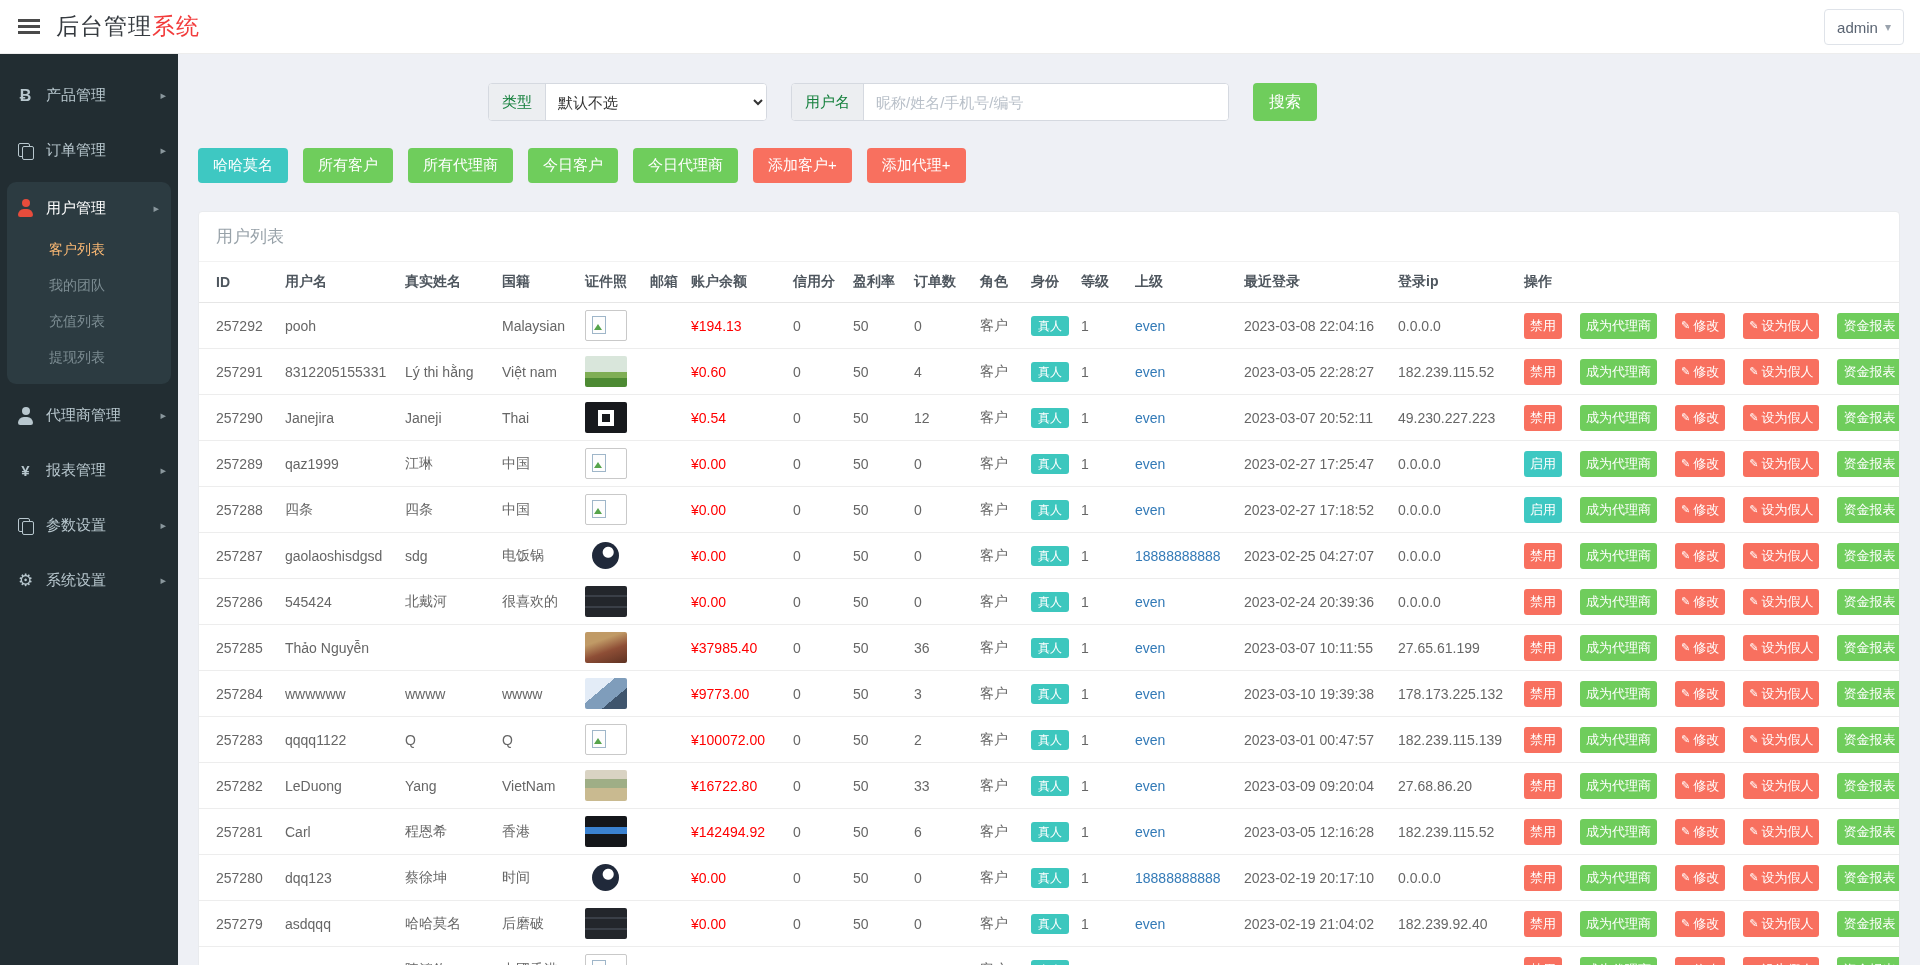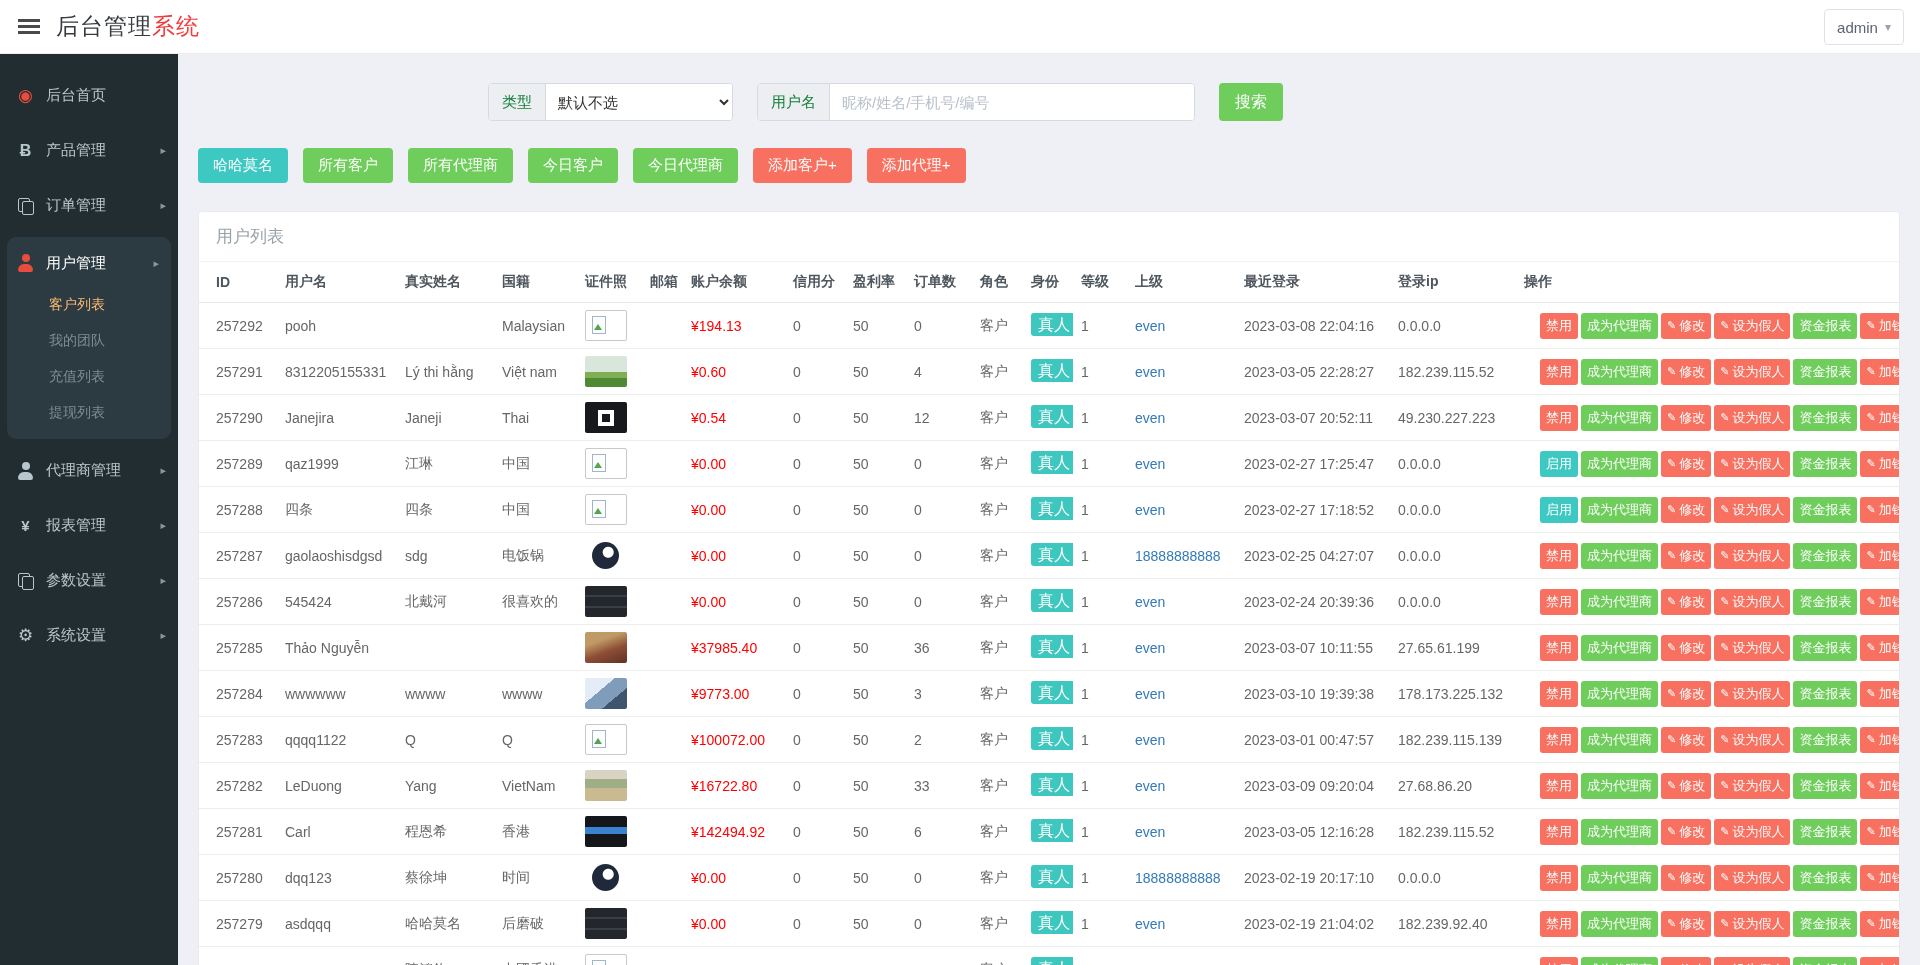--- a/index.html
+++ b/index.html
@@ -66,21 +66,21 @@
     border:2px solid currentColor; border-right:none; }
 
   
   .main{ margin-left:178px; padding:54px 20px 0; }
 
   .filter-bar{ display:flex; align-items:center; gap:24px; margin:29px 0 0 290px; }
   .input-group{ display:flex; height:38px; border:1px solid #d5d9e0; border-radius:4px;
     overflow:hidden; background:#fff; }
   .addon{ background:#eceef1; color:#15803d; font-size:15px; display:flex; align-items:center;
     padding:0 13px; border-right:1px solid #d5d9e0; white-space:nowrap; }
-  .type-select{ width:186px; border:none; outline:none; font-size:15px; color:#333;
+  .type-select{ width:220px; border:none; outline:none; font-size:15px; color:#333;
     padding:0 8px; background:#fff; font-family:inherit; }
   .username-input{ width:364px; border:none; outline:none; font-size:15px; color:#a21caf; padding:0 12px; font-family:inherit; }
   .username-input::placeholder{ color:#b9c0c9; }
   .btn-search{ height:38px; padding:0 16px; border:none; border-radius:4px; background:#6fcd5c;
     color:#fff; font-size:16px; cursor:pointer; font-family:inherit; }
 
   .toolbar{ display:flex; gap:15px; margin-top:27px; }
   .tbtn{ height:35px; padding:0 15px; border:none; border-radius:4px; color:#fff;
     font-size:15px; cursor:pointer; white-space:nowrap; font-family:inherit; }
   .tbtn.teal{ background:#3ec8c2; } .tbtn.green{ background:#6fcd5c; } .tbtn.red{ background:#f8705f; }
@@ -94,21 +94,21 @@
   td{ height:46px; padding:0 8px; font-size:14px; color:#666; border-bottom:1px solid #ededed;
     white-space:nowrap; overflow:hidden; }
   th:first-child, td:first-child{ padding-left:17px; }
   col.c1{width:78px} col.c2{width:120px} col.c3{width:97px} col.c4{width:83px}
   col.c5{width:65px} col.c6{width:41px} col.c7{width:102px} col.c8{width:60px}
   col.c9{width:61px} col.c10{width:66px} col.c11{width:51px} col.c12{width:50px}
   col.c13{width:54px} col.c14{width:109px} col.c15{width:154px} col.c16{width:126px}
   col.c17{width:auto}
 
   .money{ color:#ff0000; }
-  .badge{ background:#3dc7be; color:#fff; border-radius:3px; padding:3px 7px; font-size:16px; }
+  .badge{ background:#3dc7be; color:#fff; border-radius:3px; padding:3px 7px; font-size:12px; }
   .parent-link{ color:#337ab7; cursor:pointer; }
 
   
   .ph{ width:42px; height:31px; border-radius:2px; position:relative; display:block; cursor:pointer; }
   .ph-broken{ background:#fff; border:1px solid #c9c9c9; }
   .ph-broken::before{ content:""; position:absolute; left:6px; top:5px; width:12px; height:16px;
     background:#fdfdfd; border:1px solid #9fb6c9; }
   .ph-broken::after{ content:""; position:absolute; left:8px; top:13px; width:0; height:0;
     border-left:4px solid transparent; border-right:4px solid transparent; border-bottom:6px solid #56a44b; }
   .ph-green{ background:linear-gradient(180deg,#d9e6db 0 52%,#7fae55 52% 72%,#4d8a33 72%); }
@@ -118,45 +118,41 @@
   .ph-headset{ background:#fff; }
   .ph-headset::before{ content:""; position:absolute; left:7px; top:2px; width:27px; height:27px;
     border-radius:50%; background:radial-gradient(circle at 60% 38%, #fff 0 5px, #20293a 6px); }
   .ph-dark{ background:repeating-linear-gradient(180deg,#23262b 0 9px,#3a3f47 9px 11px,#23262b 11px); }
   .ph-id{ background:linear-gradient(160deg,#c09a66 0 30%,#8e4e36 60%,#5e3222); }
   .ph-snow{ background:linear-gradient(140deg,#e3ecf7 0 38%,#7f9dbb 38% 68%,#3f556d 68%); }
   .ph-idcard{ background:linear-gradient(180deg,#d9d3c3 0 28%,#9fae86 28% 58%,#c9ba90 58%); }
   .ph-screenshot{ background:linear-gradient(180deg,#14161a 0 35%,#3b82d0 35% 58%,#14161a 58%); }
 
   
-  .actions{ display:flex; gap:3px; align-items:center;margin-left:16px; }
+  .actions{ display:flex; gap:18px; align-items:center; }
   .abtn{ display:inline-flex; align-items:center; gap:3px; padding:4px 6px; border:none;
     border-radius:3px; color:#fff; font-size:13px; cursor:pointer; white-space:nowrap; font-family:inherit; }
   .abtn.red{ background:#f8705f; } .abtn.green{ background:#6fcd5c; } .abtn.teal{ background:#3ec8c2; }
   .pencil{ font-size:11px; }
 </style>
 </head>
 <body>
 
 <header class="app-header">
   <span class="hamburger"></span>
   <div class="brand">
     <span>后台管理</span><span class="red">系统</span>
   </div>
   <div class="user-menu">
     <span>admin</span>
     <span class="caret">▾</span>
   </div>
 </header>
 
 <aside class="sidebar" id="sidebar">
-    <div class="side-item">
-      <span class="sicon ic-dashboard"></span>
-      <span class="slabel">后台首页</span>
-    </div>
     <div class="side-item">
       <span class="sicon ic-bitcoin"></span>
       <span class="slabel">产品管理</span>
       <span class="sarrow">▸</span>
     </div>
     <div class="side-item">
       <span class="sicon ic-files"></span>
       <span class="slabel">订单管理</span>
       <span class="sarrow">▸</span>
     </div>

